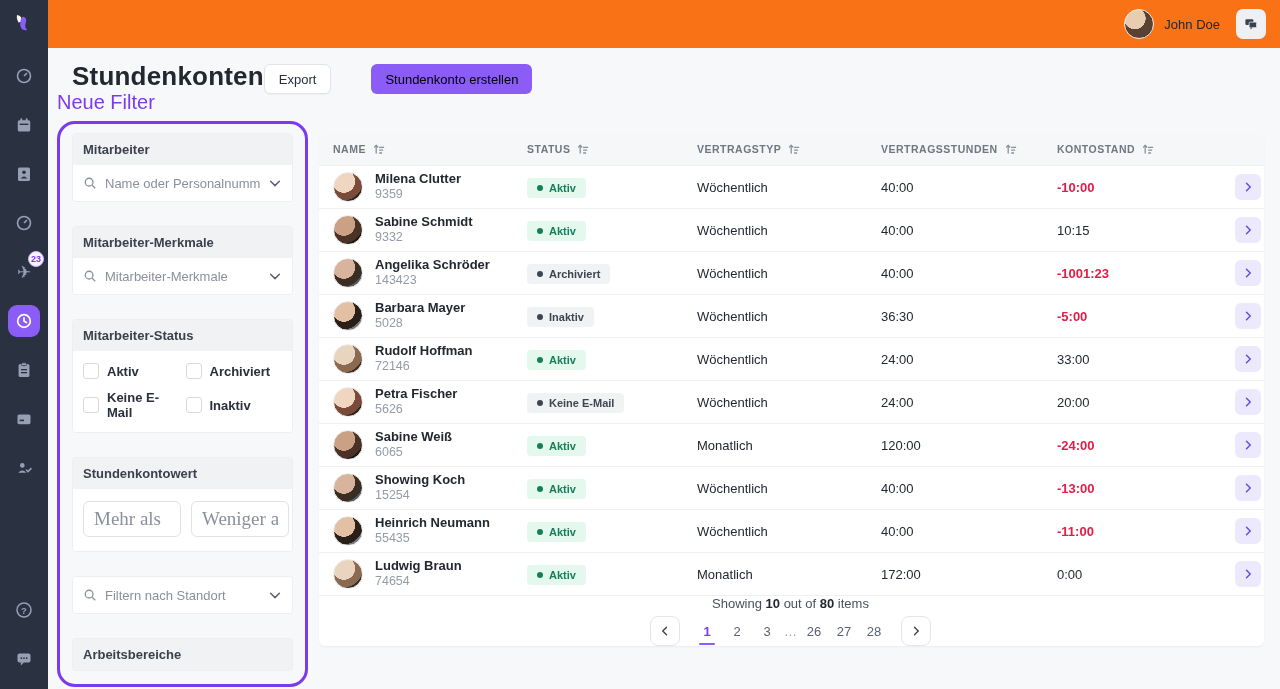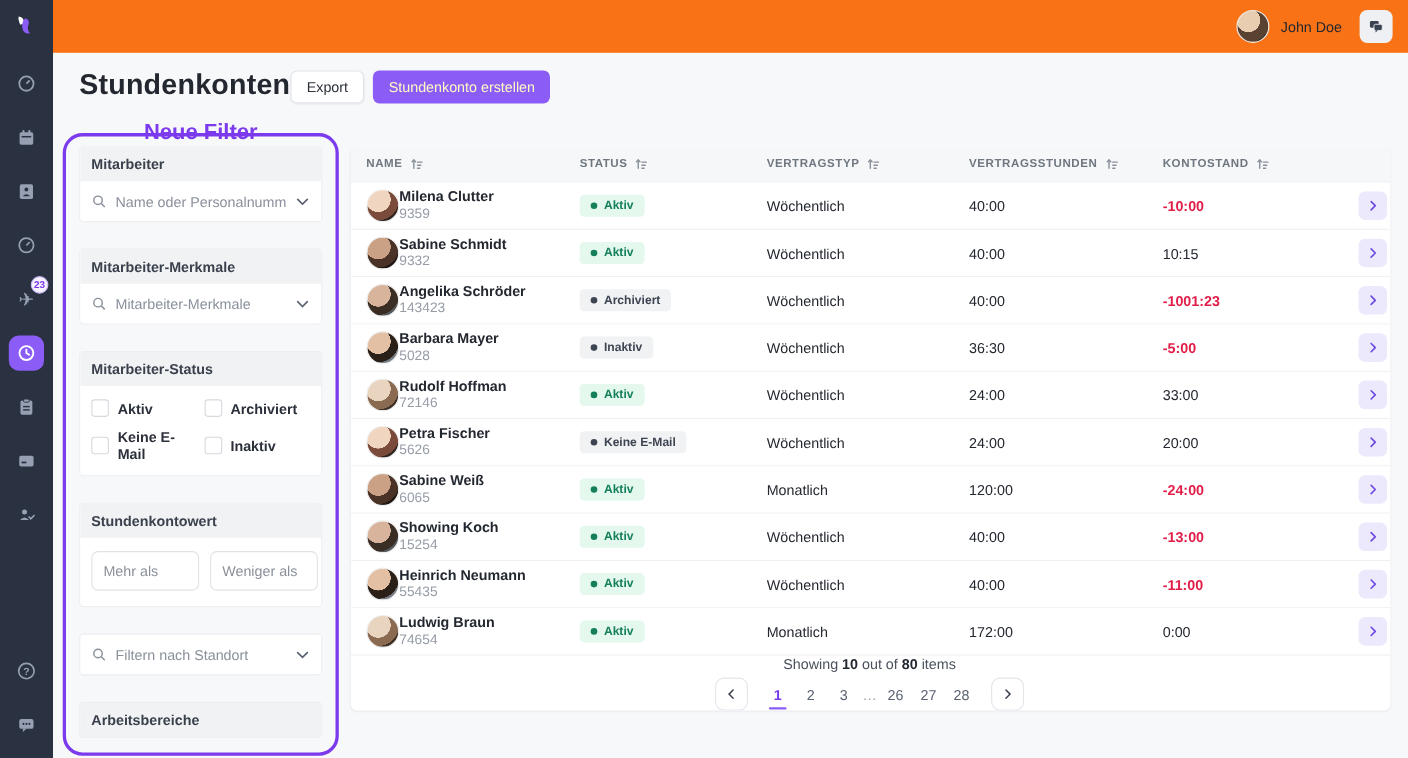--- a/index.html
+++ b/index.html
@@ -22,48 +22,48 @@
   .user-name { font-size:13px; color:#23272F; font-weight:500; margin-right:6px; }
   .chat-btn { width:30px; height:30px; border-radius:7px; background:#EEF0F3; border:none; display:grid; place-items:center; cursor:pointer; }
 
   
   .content { margin-left:48px; position:relative; }
   .title-row { display:flex; align-items:flex-start; justify-content:flex-start; padding:13px 16px 0 24px; }
   .page-title { font-size:26px; font-weight:600; color:#23272F; letter-spacing:.2px; }
   .action-btns { display:flex; gap:8px; padding-top:3px; }
   .btn { height:30px; border-radius:6px; font-size:13px; font-family:inherit; cursor:pointer; padding:0 14px; }
   .btn-secondary { background:#fff; border:1px solid #E2E4E9; color:#2A2F3A; font-weight:500; box-shadow:0 1px 1px rgba(20,20,40,.04); }
-  .btn-primary { background:#8B5CF6; border:none; color:#fef9c3; font-weight:500; }
-
-  .annotation-label { position:absolute; left:9px; top:61px; width:251px; text-align:center; font-size:20px; font-weight:700; color:#7C3AED; }
+  .btn-primary { background:#8B5CF6; border:none; color:#000000; font-weight:500;margin-left:32px; }
+
+  .annotation-label { position:absolute; left:9px; top:43px; width:251px; font-size:20px; font-weight:400; color:#7C3AED; }
 
   
   .body-row { display:flex; align-items:flex-start; padding:0 16px 0 9px; margin-top:27px; }
   .filter-outline { width:251px; border:3px solid #7C3AED; border-radius:18px; padding:9px 12px 13px; background:transparent; }
   .fsection { margin-bottom:24px; border:1px solid #ECEEF1; border-radius:4px; overflow:hidden; background:#fff; }
   .fsection:last-child { margin-bottom:0; }
   .fsection-head { background:#F1F2F4; padding:8px 10px; font-size:13px; font-weight:600; color:#3A414C; }
   .fsearch { display:flex; align-items:center; gap:8px; height:36px; padding:0 10px; background:#fff; cursor:pointer; }
   .fsearch .ph { flex:1; font-size:13px; color:#8A909B; white-space:nowrap; overflow:hidden; }
   .chk-grid { display:grid; grid-template-columns:1fr 1fr; gap:11px 6px; padding:12px 10px; background:#fff; }
   .chk { display:flex; align-items:center; gap:8px; cursor:pointer; }
   .chk-box { width:16px; height:16px; border:1px solid #D6D9DE; border-radius:3px; background:#fff; flex:none; }
   .chk span { font-size:13px; font-weight:600; color:#2A2F3A; }
   .range-row { display:flex; gap:10px; padding:12px 10px 14px; background:#fff; }
-  .range-input { width:98px; height:36px; border:1px solid #E0E2E7; border-radius:6px; padding:0 10px; font-size:13px; font-family:Liberation Sans, sans-serif; color:#2A2F3A; }
+  .range-input { width:98px; height:36px; border:1px solid #E0E2E7; border-radius:6px; padding:0 10px; font-size:19px; font-family:Liberation Serif, serif; color:#2A2F3A; }
   .range-input::placeholder { color:#8A909B; }
 
   
   .table-card { flex:1; margin-left:11px; margin-top:12px; background:#fff; border-radius:6px; box-shadow:0 1px 2px rgba(25,28,40,.05); overflow:hidden; }
   .t-grid { display:grid; grid-template-columns:194px 170px 184px 176px 178px 1fr; align-items:center; }
   .t-head { background:#F6F7F9; height:33px; padding:0 14px; border-bottom:1px solid #EEF0F2; }
   .t-head .hcell { display:flex; align-items:center; gap:7px; font-size:10.5px; font-weight:600; color:#6F7780; letter-spacing:.5px; }
   .sort-ic { cursor:pointer; display:inline-flex; }
   .t-row { height:43px; padding:0 14px; border-bottom:1px solid #EEF0F2; background:#fff; cursor:pointer; }
-  .namecell { display:flex; align-items:center; }
+  .namecell { display:flex; align-items:center; gap:12px; }
   .row-avatar { width:30px; height:30px; border-radius:50%; flex:none; border:1px solid #eee; }
   .av0{background:radial-gradient(circle at 35% 30%, #f0d6c0 0 42%, #7a4a3a 43% 70%, #30241e 71%);}
   .av1{background:radial-gradient(circle at 35% 30%, #caa184 0 42%, #4a3226 43% 70%, #1f1712 71%);}
   .av2{background:radial-gradient(circle at 35% 30%, #d9b49c 0 42%, #3a2d24 43% 70%, #565a5e 71%);}
   .av3{background:radial-gradient(circle at 35% 30%, #e3bfa4 0 42%, #2b2018 43% 70%, #757b82 71%);}
   .av4{background:radial-gradient(circle at 35% 30%, #e9d4c0 0 42%, #8a6a50 43% 70%, #3c2f26 71%);}
   .nm { font-size:13px; font-weight:600; color:#23272F; line-height:1.25; }
   .pid { font-size:12.5px; color:#959CA6; line-height:1.25; }
   .badge { display:inline-flex; align-items:center; gap:6px; padding:4px 10px; border-radius:4px; font-size:11px; font-weight:bold; }
   .badge .dot { width:6px; height:6px; border-radius:50%; }

